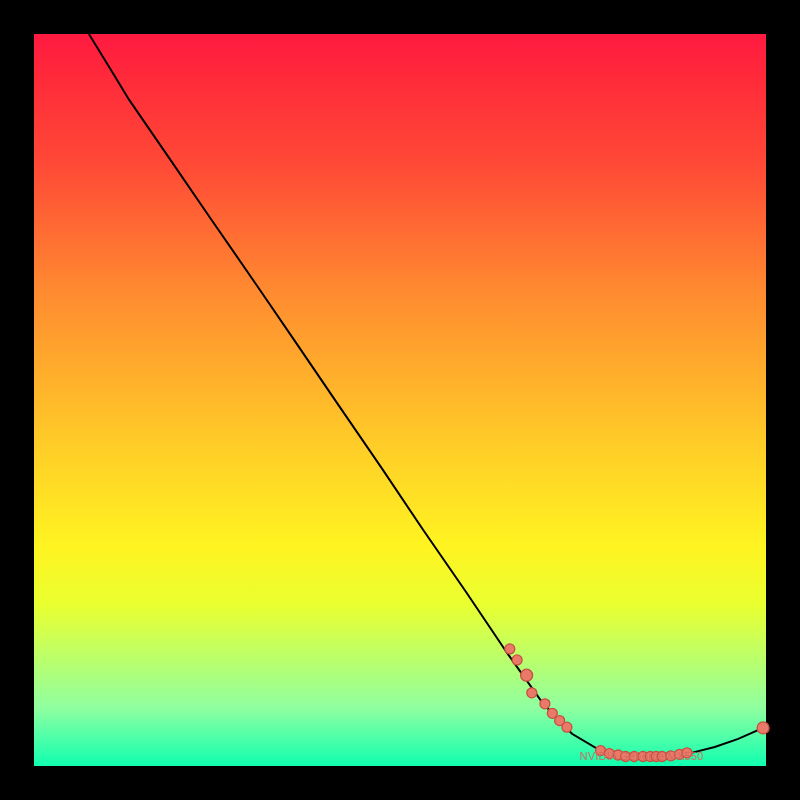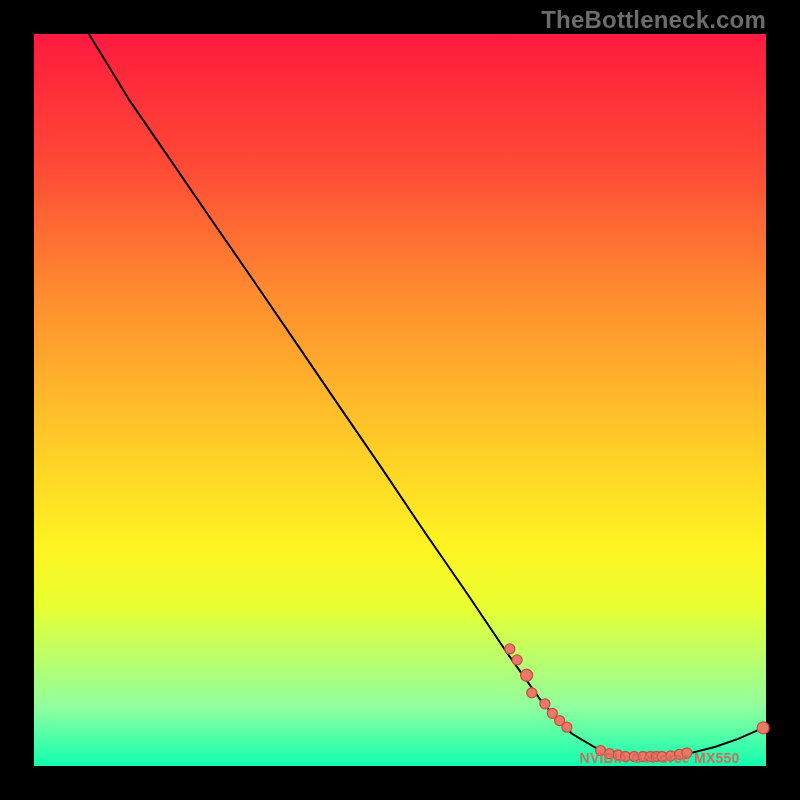--- a/index.html
+++ b/index.html
@@ -59,31 +59,30 @@
     stroke-width: 2;
   }
   .dot {
     fill: #e97a6a;
     stroke: #c84f40;
     stroke-width: 1.3;
   }
   .wm-small {
     position: absolute;
     font-family: Arial, Helvetica, sans-serif;
-    font-size: 14px;
-    font-weight: bold;
+    font-size: 11px;
+    font-weight: normal;
     color: #d26a5e;
     letter-spacing: 0.2px;
   }
 </style>
 </head>
 <body>
 <div class="frame">
   <div class="plot"></div>
-  <div class="watermark">TheBottleneck.com</div>
 
   <svg class="overlay" viewBox="0 0 732 732">
     <path class="curve" id="curve-path" d="M54.9 0.0 L80.5 41.7 L95.2 65.9 L135.4 124.4 L177.1 185.2 L219.6 246.7 L262.1 308.9 L304.5 371.1 L347.7 434.1 L389.4 496.3 L431.9 557.8 L474.3 620.7 L508.7 669.0 L538.0 699.8 L565.1 715.9 L594.4 722.5 L626.6 722.5 L654.4 719.6 L680.8 713.0 L704.2 704.9 L729.1 693.9"></path>
     <g id="dots-group">
         <circle cx="475.8" cy="614.9" r="5" class="dot"></circle>
         <circle cx="483.1" cy="625.9" r="5" class="dot"></circle>
         <circle cx="492.6" cy="641.2" r="6" class="dot"></circle>
         <circle cx="497.8" cy="658.8" r="5" class="dot"></circle>
         <circle cx="510.9" cy="669.8" r="5" class="dot"></circle>
         <circle cx="518.3" cy="679.3" r="5" class="dot"></circle>

